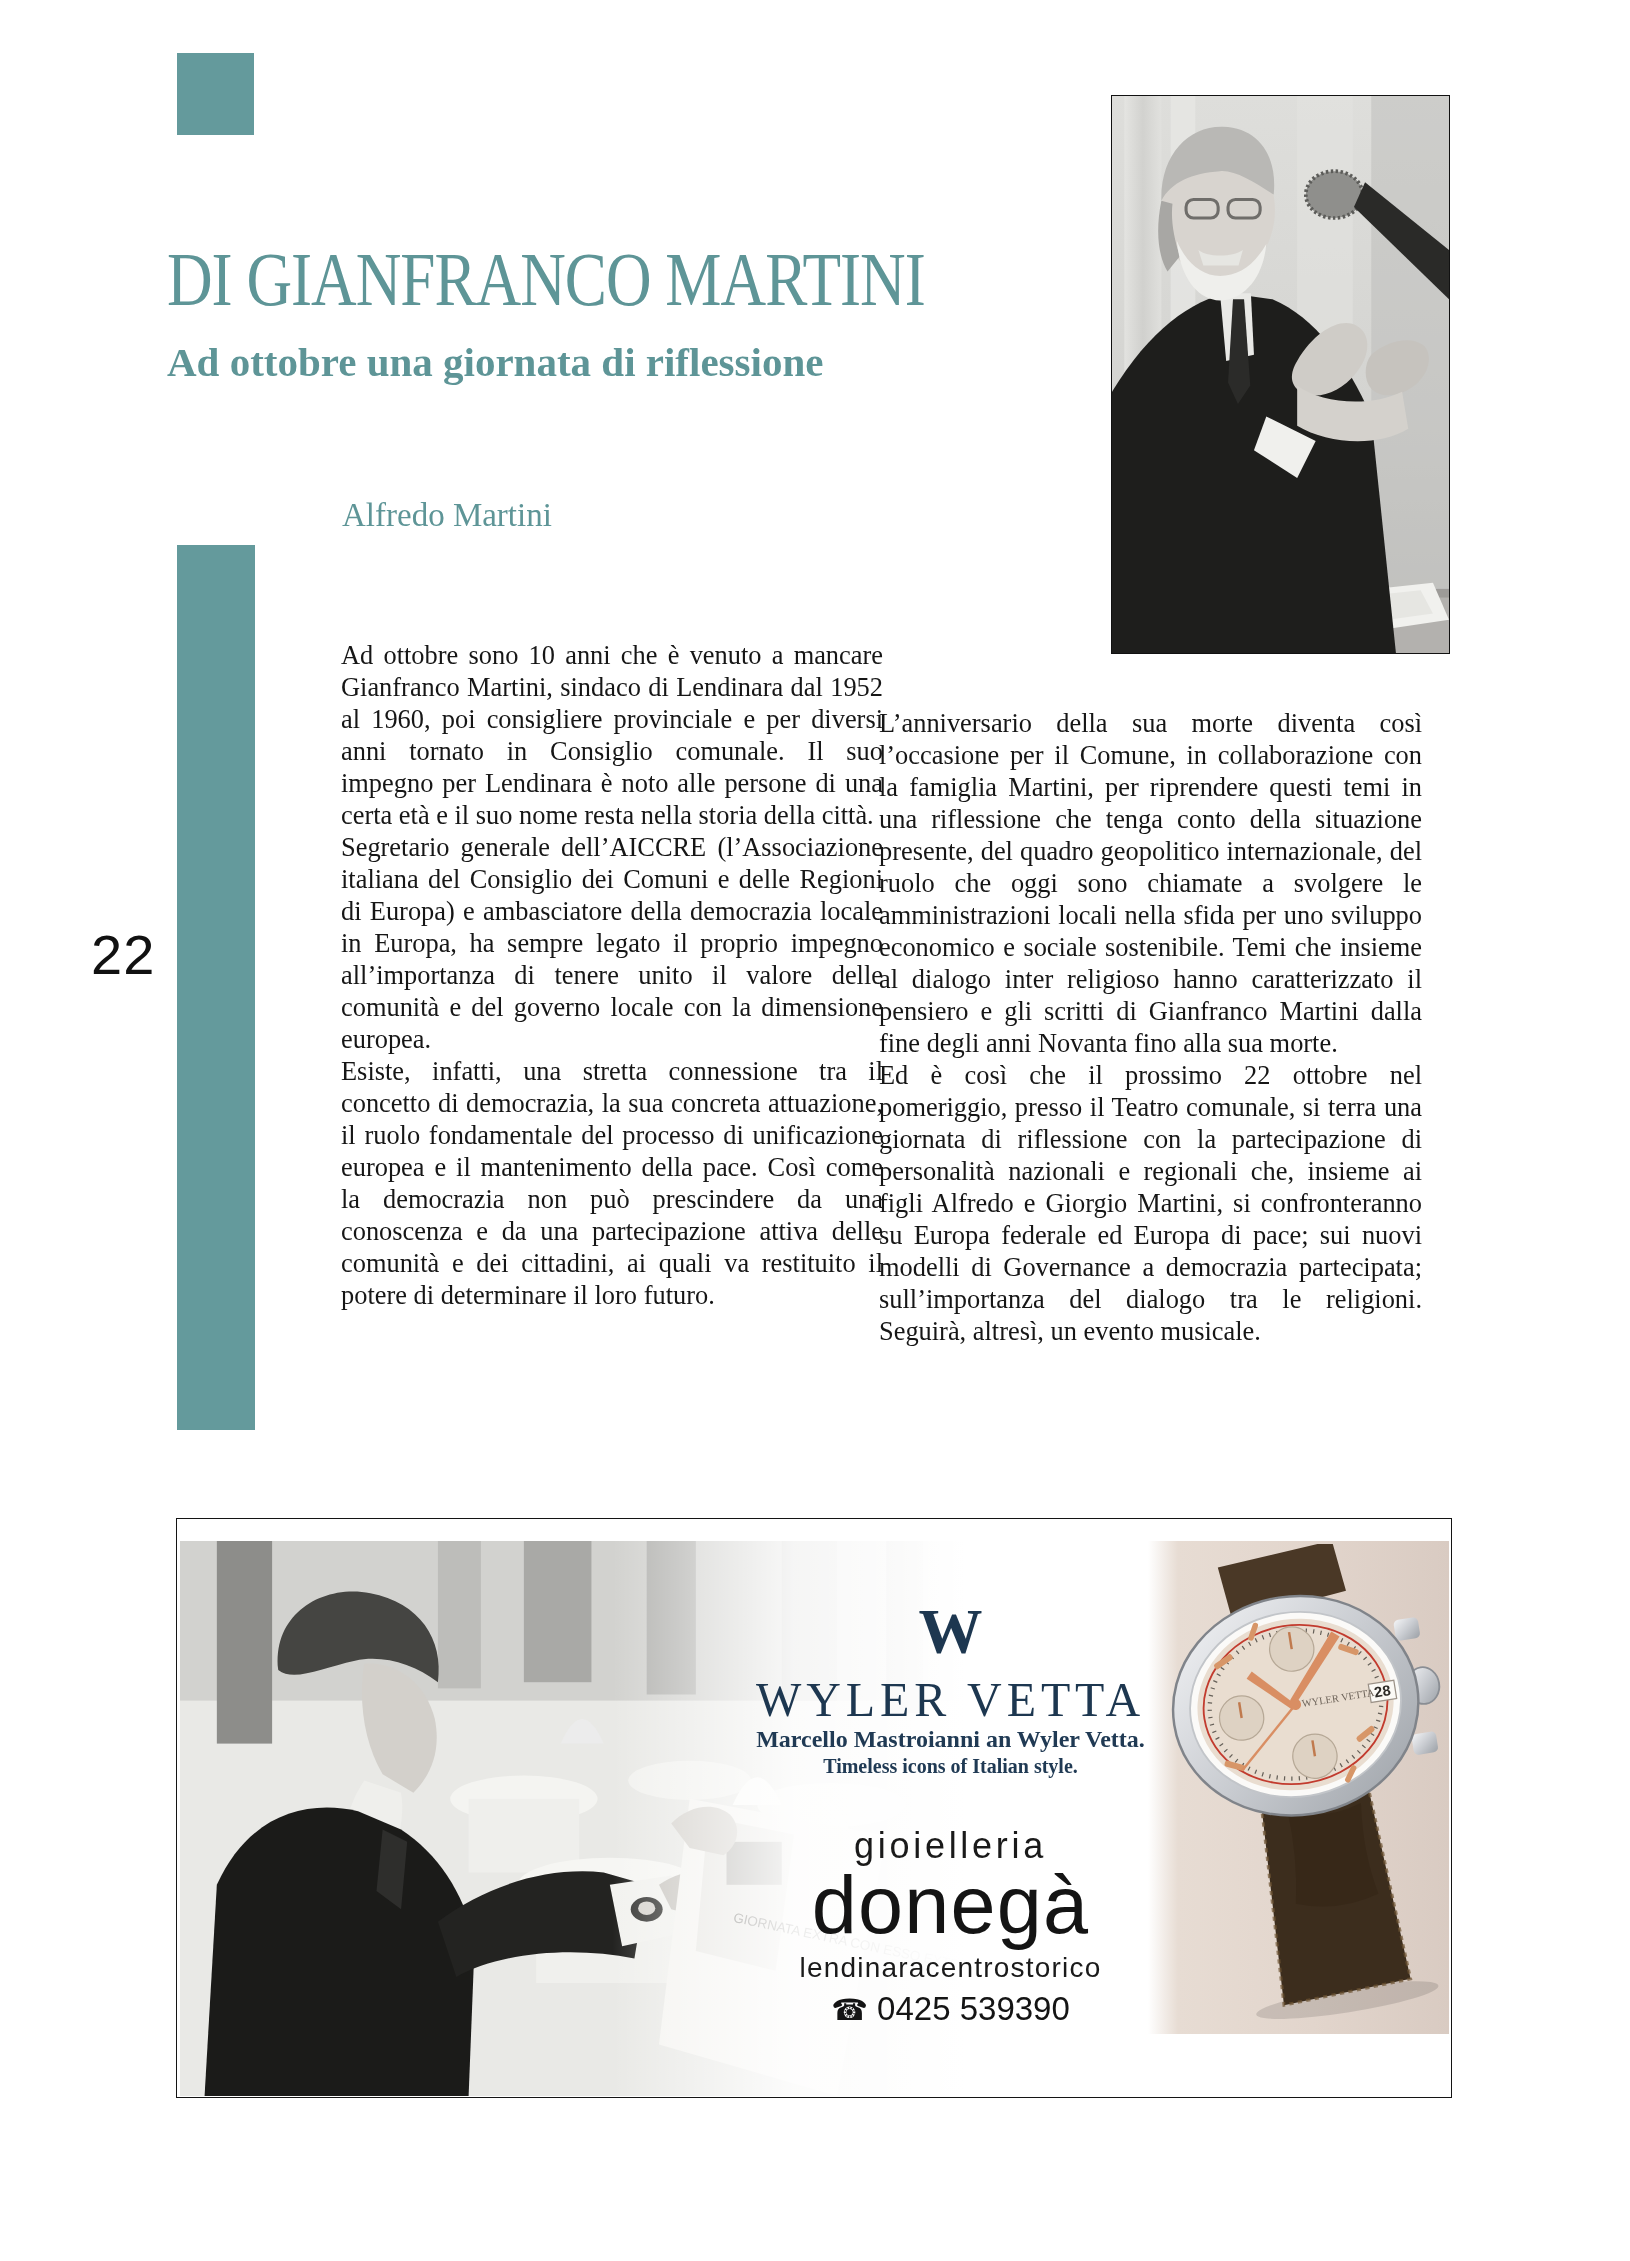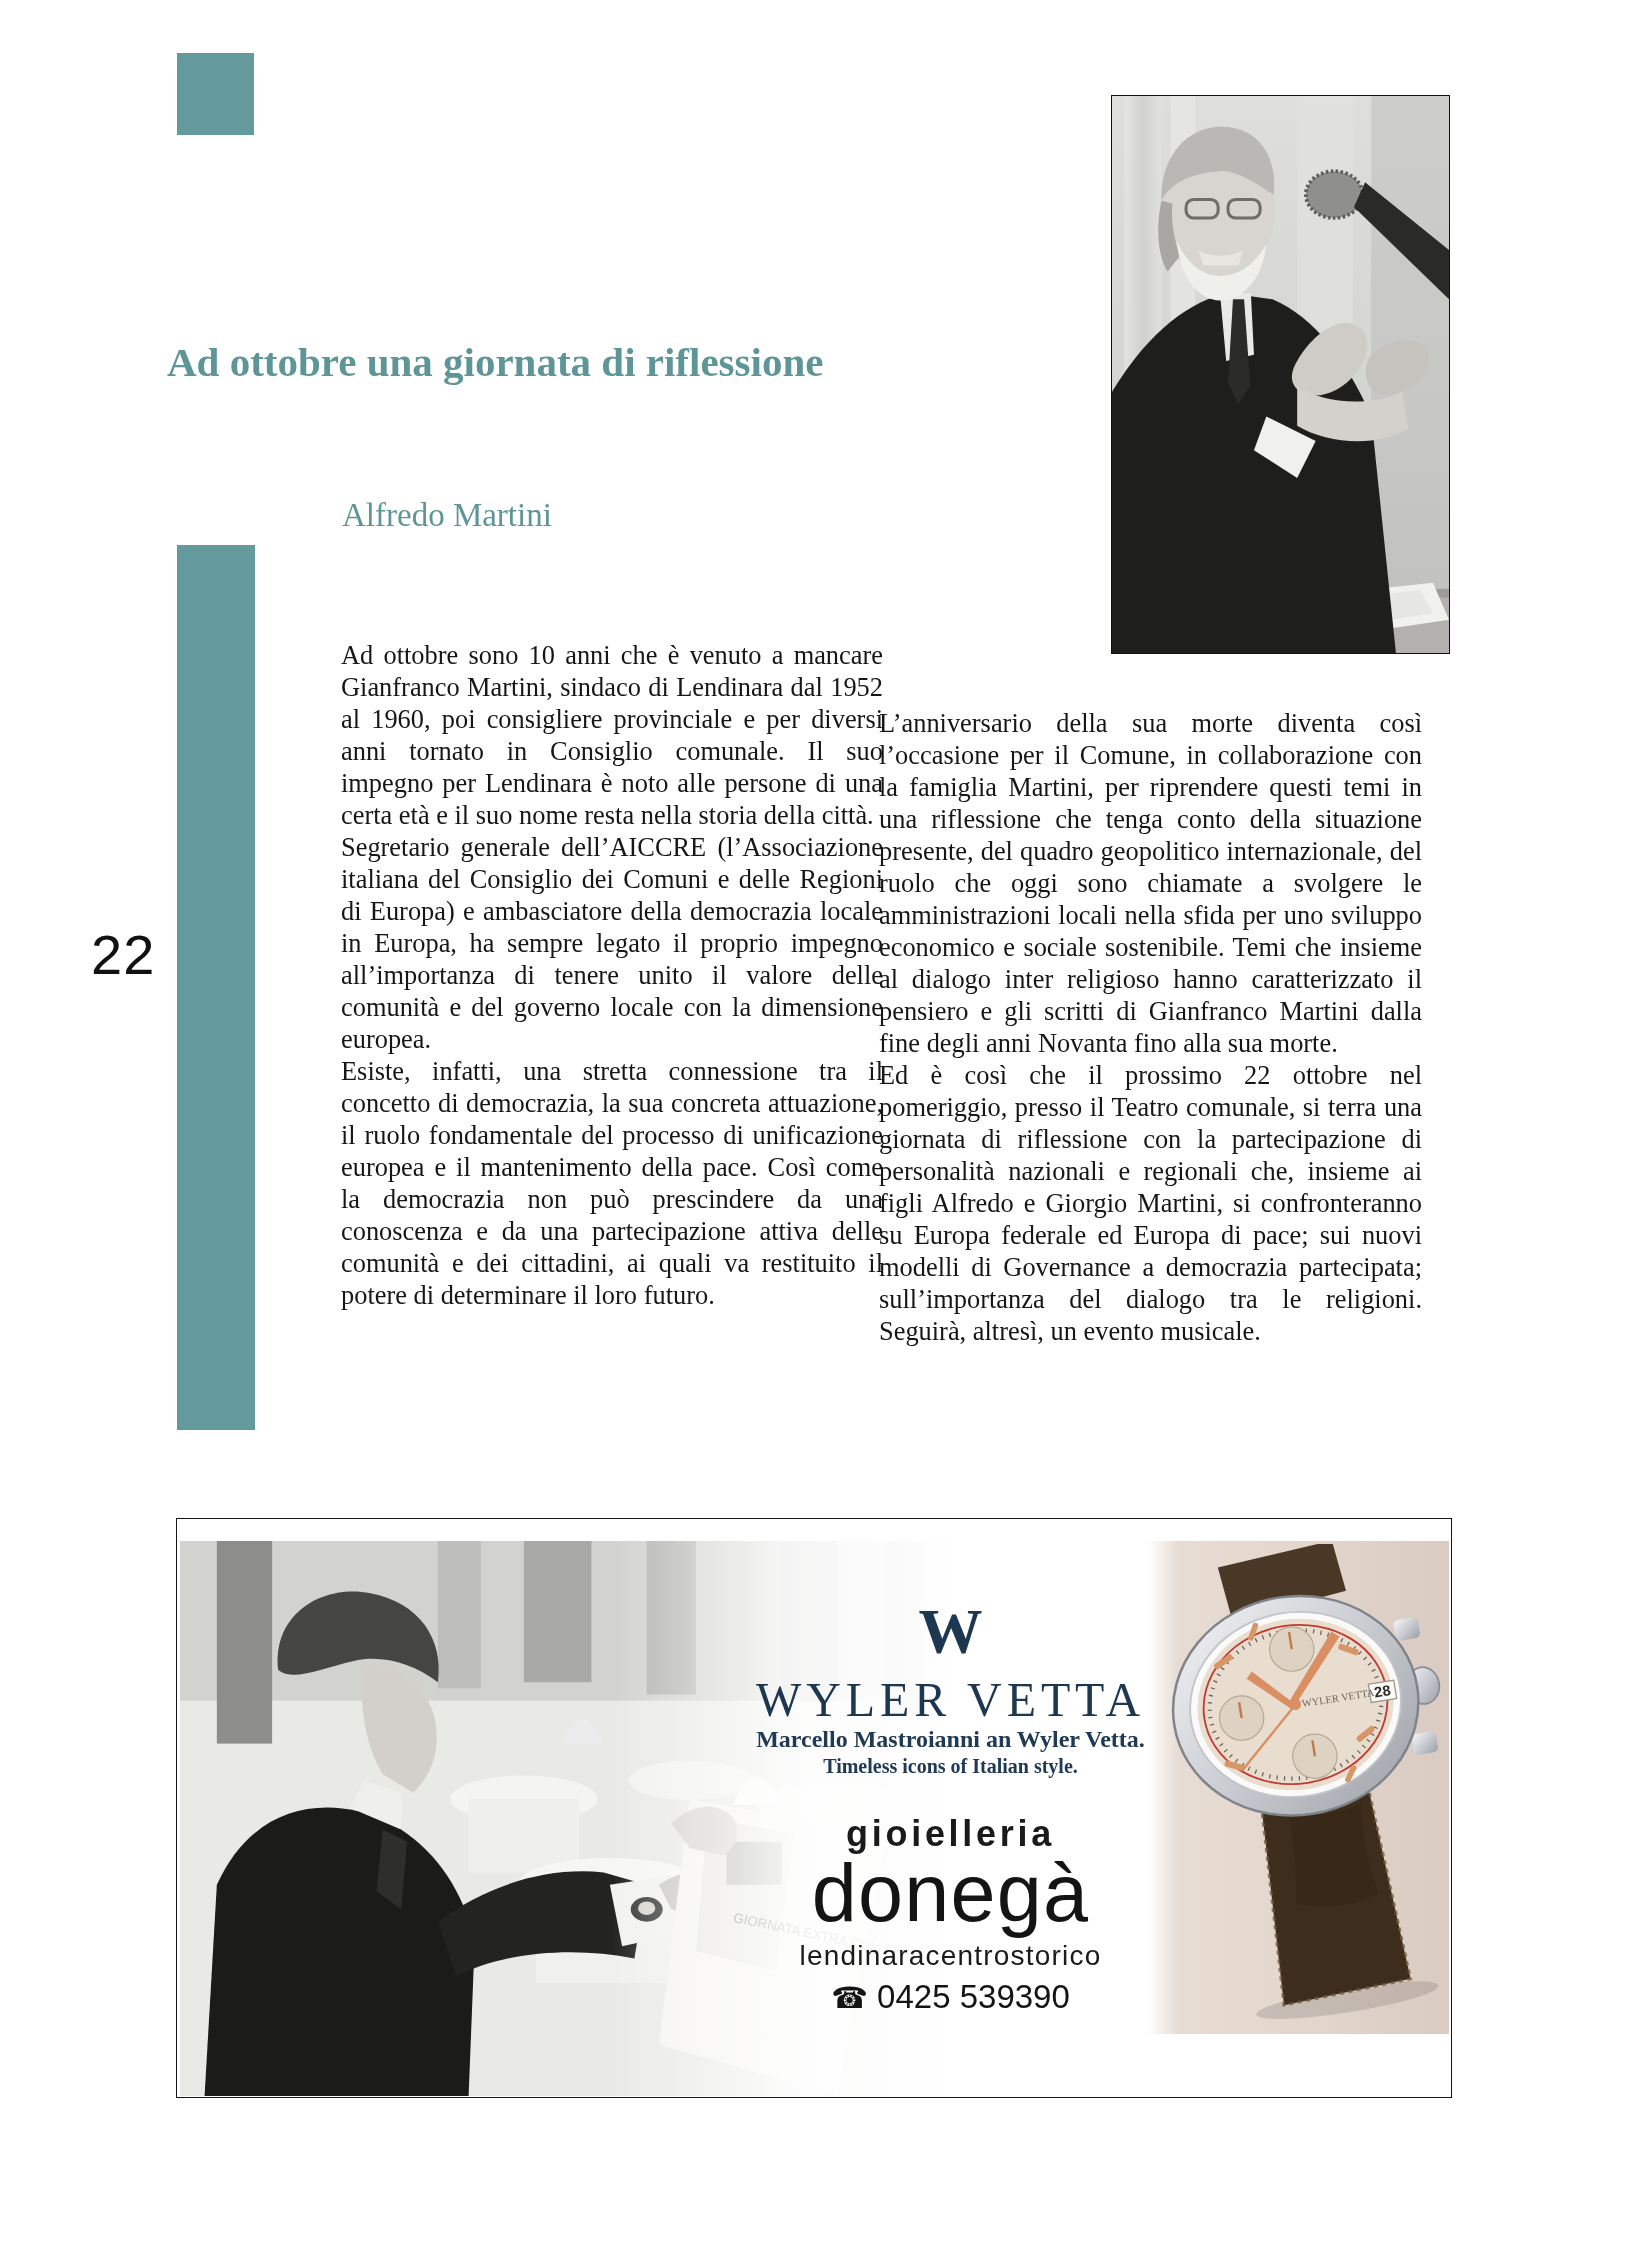--- a/index.html
+++ b/index.html
@@ -29,35 +29,37 @@
   .ad-photo svg{width:100%;height:100%;display:block;}
   .ad-beige{position:absolute;left:971px;top:21.5px;width:301px;height:493px;
         background:linear-gradient(90deg,rgba(231,220,211,0) 0%,#e7dcd3 10%,#e2d5cc 55%,#d9cbc2 100%);}
   .ad-watch{position:absolute;left:979px;top:24.6px;width:289px;height:486px;}
   .ad-center{position:absolute;left:583px;top:81px;width:381px;display:flex;flex-direction:column;
         align-items:center;text-align:center;}
   .w-mono{font-size:64px;line-height:1;color:#1d3750;font-weight:700;}
   .brand{font-size:48px;line-height:1;color:#1d3750;letter-spacing:4.9px;margin-top:12.3px;white-space:nowrap;}
   .tagline1{font-size:24px;line-height:1.25;color:#203a54;font-weight:700;white-space:nowrap;}
   .tagline2{font-size:20px;line-height:1.25;color:#203a54;font-weight:700;white-space:nowrap;}
-  .gio{font-family:"Liberation Sans",sans-serif;font-size:36px;letter-spacing:3.7px;color:#1a1a1a;margin-top:34px;font-weight:bold;}
+  .gio{font-family:"Liberation Sans",sans-serif;font-size:36px;letter-spacing:3.7px;color:#1a1a1a;margin-top:46px;}
   .donega{font-family:"Liberation Sans",sans-serif;font-size:81px;line-height:0.95;letter-spacing:1.2px;color:#141414;}
   .lendi{font-family:"Liberation Sans",sans-serif;font-size:28px;letter-spacing:1.2px;color:#1a1a1a;margin-top:8px;}
   .phone{font-family:"Liberation Sans",sans-serif;font-size:33px;color:#141414;margin-top:6.1px;white-space:nowrap;}
   .phone .ficon{font-size:29.5px;}
 </style>
 </head>
 <body>
 
 <div class="page">
 
   <div class="accent-square"></div>
   <div class="accent-bar"></div>
   <div class="page-number">22</div>
 
+  <div class="title-line" id="title2">
+    <span class="cond">DI GIANFRANCO MARTINI</span></div>
   <div class="subtitle-line" id="subtitle1">Ad ottobre una giornata di riflessione</div>
   <div class="author">Alfredo Martini</div>
 
   <div class="portrait">
     <svg viewBox="0 0 546 904" preserveAspectRatio="none">
       <defs>
         <linearGradient id="pbg" x1="0" y1="0" x2="0" y2="1">
           <stop offset="0" stop-color="#dededb"></stop>
             <stop offset="0.6" stop-color="#d3d3d0"></stop>
             <stop offset="1" stop-color="#c6c6c3"></stop>

